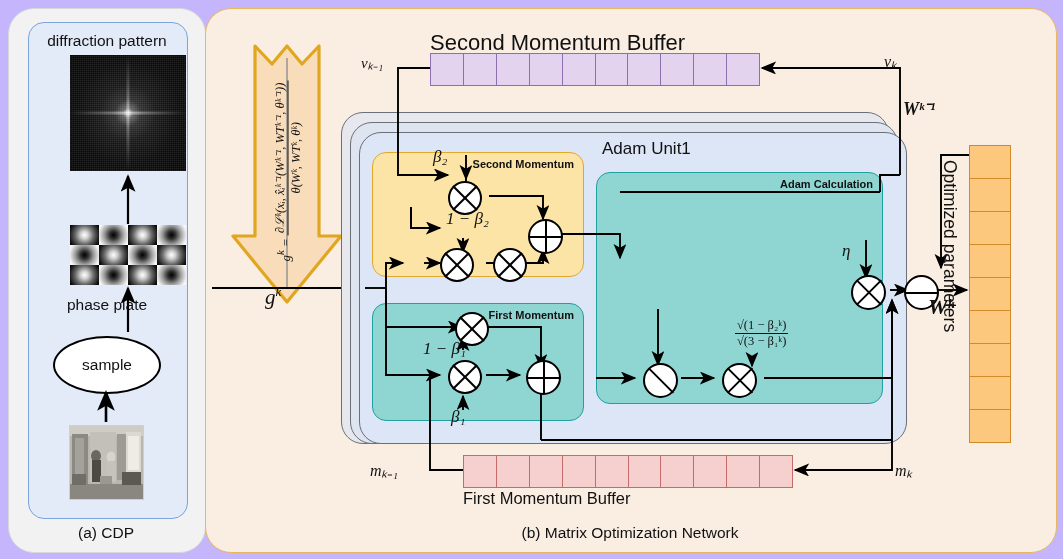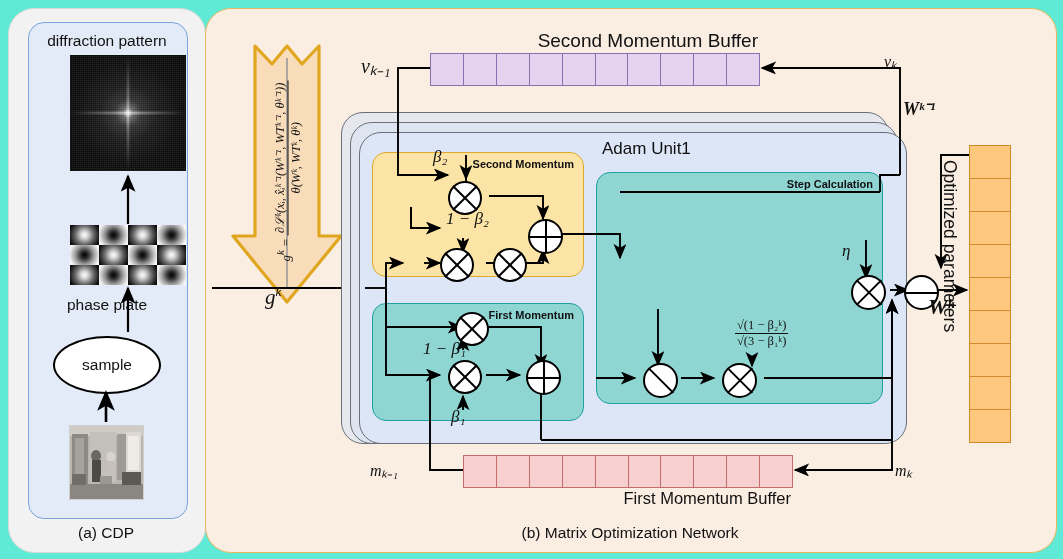--- a/index.html
+++ b/index.html
@@ -1,17 +1,17 @@
 <!DOCTYPE html>
 <html><head>
 <meta charset="utf-8">
 <style>
   html,body{margin:0;padding:0;background:#fff;}
   body{font-family:"Liberation Sans",sans-serif;}
-  #root{position:relative;width:1063px;height:559px;background:#5eead4;overflow:hidden;}
+  #root{position:relative;width:1063px;height:559px;background:#c4b5fd;overflow:hidden;}
   .abs{position:absolute;}
   
   #panel-a-outer{left:8px;top:8px;width:196px;height:543px;background:#f2f2f2;border:1px solid #d8d8d8;border-radius:26px;}
   #panel-a-inner{left:28px;top:22px;width:158px;height:495px;background:#e3ebf8;border:1.4px solid #7ba3dc;border-radius:16px;}
   #panel-b-outer{left:205px;top:8px;width:850px;height:543px;background:#faeee3;border:1.4px solid #e8b85f;border-radius:26px;}
   .caption{font-size:15.5px;color:#111;text-align:center;}
   
   #dp-label{left:28px;top:32px;width:158px;text-align:center;font-size:15.5px;color:#111;}
   #dp-img{left:70px;top:55px;width:116px;height:116px;background:#0a0a0a;overflow:hidden;}
   #dp-img .glow{position:absolute;left:50%;top:50%;transform:translate(-50%,-50%);width:116px;height:116px;
@@ -49,25 +49,25 @@
   #box-step{left:596px;top:172px;width:285px;height:230px;background:#8fd6d3;border:1.6px solid #20a0a0;}
   .fbox-title{position:absolute;top:5px;right:9px;font-size:11px;font-weight:bold;color:#111;}
   #box-sqrt{left:607px;top:265px;width:103px;height:44px;background:#d9e8c0;border:1.6px solid #7aa84a;border-radius:10px;
      display:flex;align-items:center;justify-content:center;font-size:15px;color:#111;}
   
   .buffer{display:flex;}
   .buffer .cell{flex:1;}
   #buf-second{left:430px;top:53px;width:328px;height:31px;border:1.4px solid #8b6fae;background:#e4d3ef;}
   #buf-second .cell{border-right:1.2px solid #8b6fae;}
   #buf-second .cell:last-child{border-right:none;}
-  #buf-second-label{left:430px;top:30px;width:328px;text-align:right;font-size:19px;color:#111;}
+  #buf-second-label{left:430px;top:30px;width:328px;text-align:left;font-size:22px;color:#111;}
   #buf-first{left:463px;top:455px;width:328px;height:31px;border:1.4px solid #c46b6b;background:#f6cfcf;}
   #buf-first .cell{border-right:1.2px solid #c46b6b;}
   #buf-first .cell:last-child{border-right:none;}
-  #buf-first-label{left:463px;top:489px;width:328px;text-align:right;font-size:16.5px;color:#111;}
+  #buf-first-label{left:463px;top:489px;width:328px;text-align:left;font-size:16.5px;color:#111;}
   #optparams{left:969px;top:145px;width:40px;height:296px;border:1.5px solid #d08a28;background:#fbc87e;
      display:flex;flex-direction:column;}
   #optparams .cell{flex:1;border-bottom:1.3px solid #d08a28;}
   #optparams .cell:last-child{border-bottom:none;}
   #opt-label{left:960px;top:160px;width:270px;font-size:17.5px;color:#111;
      transform:rotate(90deg);transform-origin:0 0;}
   
   .op{border-radius:50%;background:#fff;border:2px solid #000;}
   .op .d1,.op .d2,.op .h,.op .v{position:absolute;background:#000;}
   .op .d1{left:50%;top:-2px;width:2px;height:calc(100% + 4px);transform:translateX(-50%) rotate(45deg);transform-origin:50% 50%;}
@@ -192,21 +192,21 @@
 
   <div class="abs fbox" id="box-second">
     <div class="fbox-title">Second Momentum</div>
   </div>
 
   <div class="abs fbox" id="box-first">
     <div class="fbox-title">First Momentum</div>
   </div>
 
   <div class="abs fbox" id="box-step">
-    <div class="fbox-title">Step Calculation</div>
+    <div class="fbox-title">Adam Calculation</div>
   </div>
 
   <svg class="abs" style="left:0;top:0;width:1063px;height:559px;">
     <defs>
       <marker id="a" markerWidth="10" markerHeight="10" refX="7.4" refY="3.4" orient="auto">
         <path d="M0,0 L8.2,3.4 L0,6.8 L2,3.4 z" fill="#000"></path>
       </marker>
     </defs>
     <g stroke="#000" stroke-width="1.9" fill="none">
 
@@ -358,21 +358,21 @@
       <div class="cell"></div>
       <div class="cell"></div>
       <div class="cell"></div>
     <div class="cell"></div>
       <div class="cell"></div>
       <div class="cell"></div>
       <div class="cell"></div>
   </div>
   <div class="abs" id="opt-label">Optimized parameters</div>
 
-  <div class="abs mlbl" style="left:361px;top:52px;font-size:20px;">vₖ₋₁</div>
+  <div class="abs mlbl" style="left:361px;top:52px;font-size:15px;">vₖ₋₁</div>
   <div class="abs mlbl" style="left:884px;top:50px;font-size:16px;">vₖ</div>
   <div class="abs mlbl" style="left:370px;top:459px;font-size:16px;">mₖ₋₁</div>
   <div class="abs mlbl" style="left:895px;top:459px;font-size:16px;">mₖ</div>
   <div class="abs mlbl" style="left:903px;top:96px;font-size:18px;font-weight:bold;">Wᵏ⁻¹</div>
   <div class="abs mlbl" style="left:928px;top:294px;font-size:22px;font-weight:bold;">Wᵏ</div>
 
   <div class="abs caption" id="cap-b">(b) Matrix Optimization Network</div>
 </div>
 
 </body></html>

